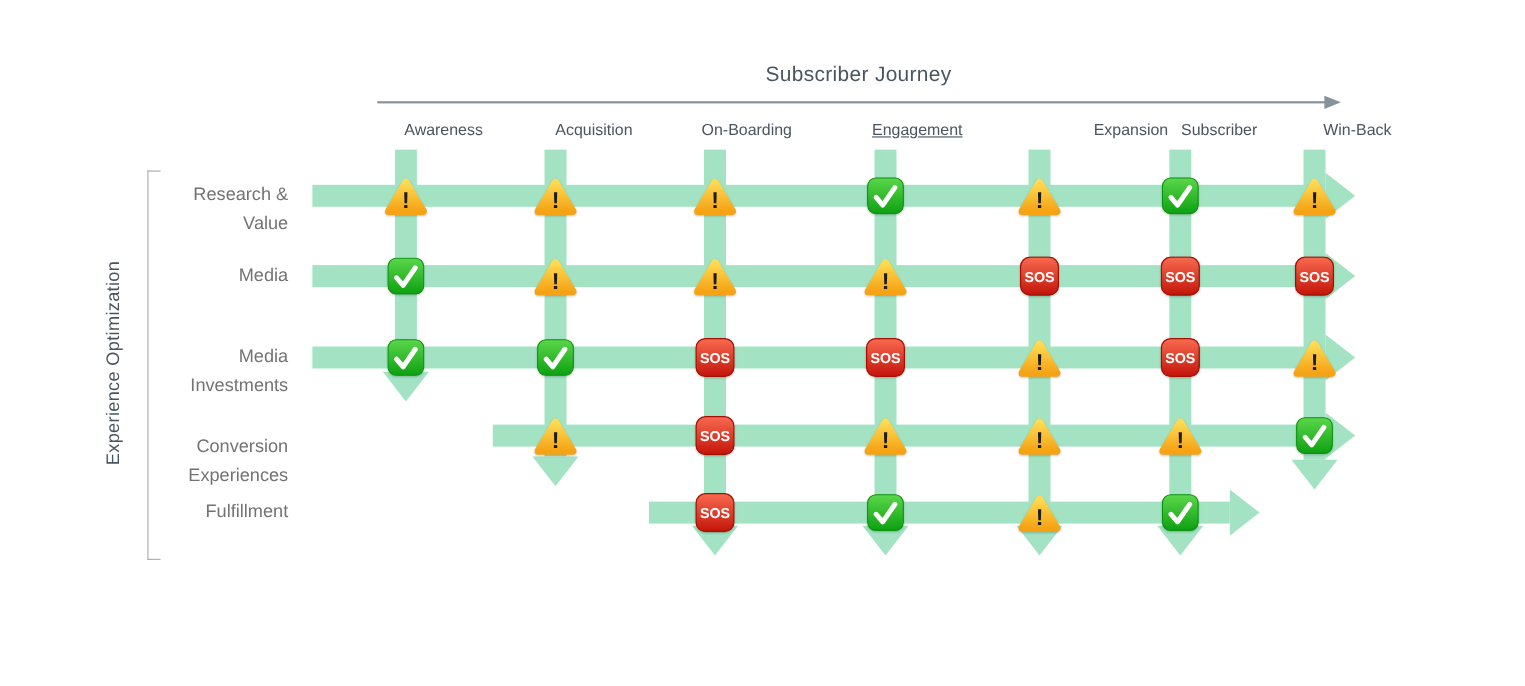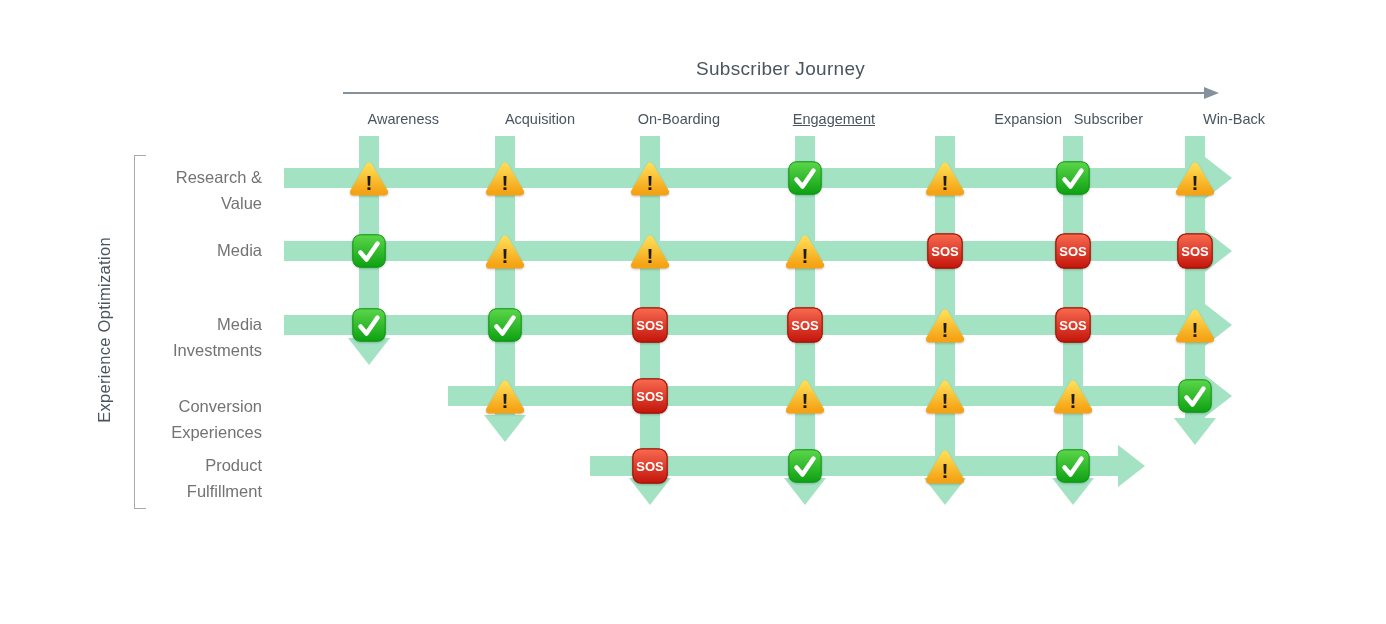--- a/index.html
+++ b/index.html
@@ -138,21 +138,20 @@
       </div>
       <div class="row-label" style="top: 312px;">
         <div>Media</div>
         <div>Investments</div>
       </div>
       <div class="row-label" style="top: 394px;">
         <div>Conversion</div>
         <div>Experiences</div>
       </div>
       <div class="row-label" style="top: 453px;">
-        <div>Product</div>
         <div>Fulfillment</div>
       </div>
     </div>
   <div id="icons-layer">
       <div class="icon" style="left: 349px; top: 159px;">
         <svg width="40" height="37" viewBox="0 0 40 37">
           <polygon points="20,6 35.5,32 4.5,32" fill="url(#warnG)" stroke="url(#warnG)" stroke-width="7" stroke-linejoin="round"></polygon>
           <text x="20" y="29.5" text-anchor="middle" font-size="21" font-weight="bold" fill="#1C1C1C" font-family="Liberation Sans, sans-serif">!</text>
         </svg>
       </div>

